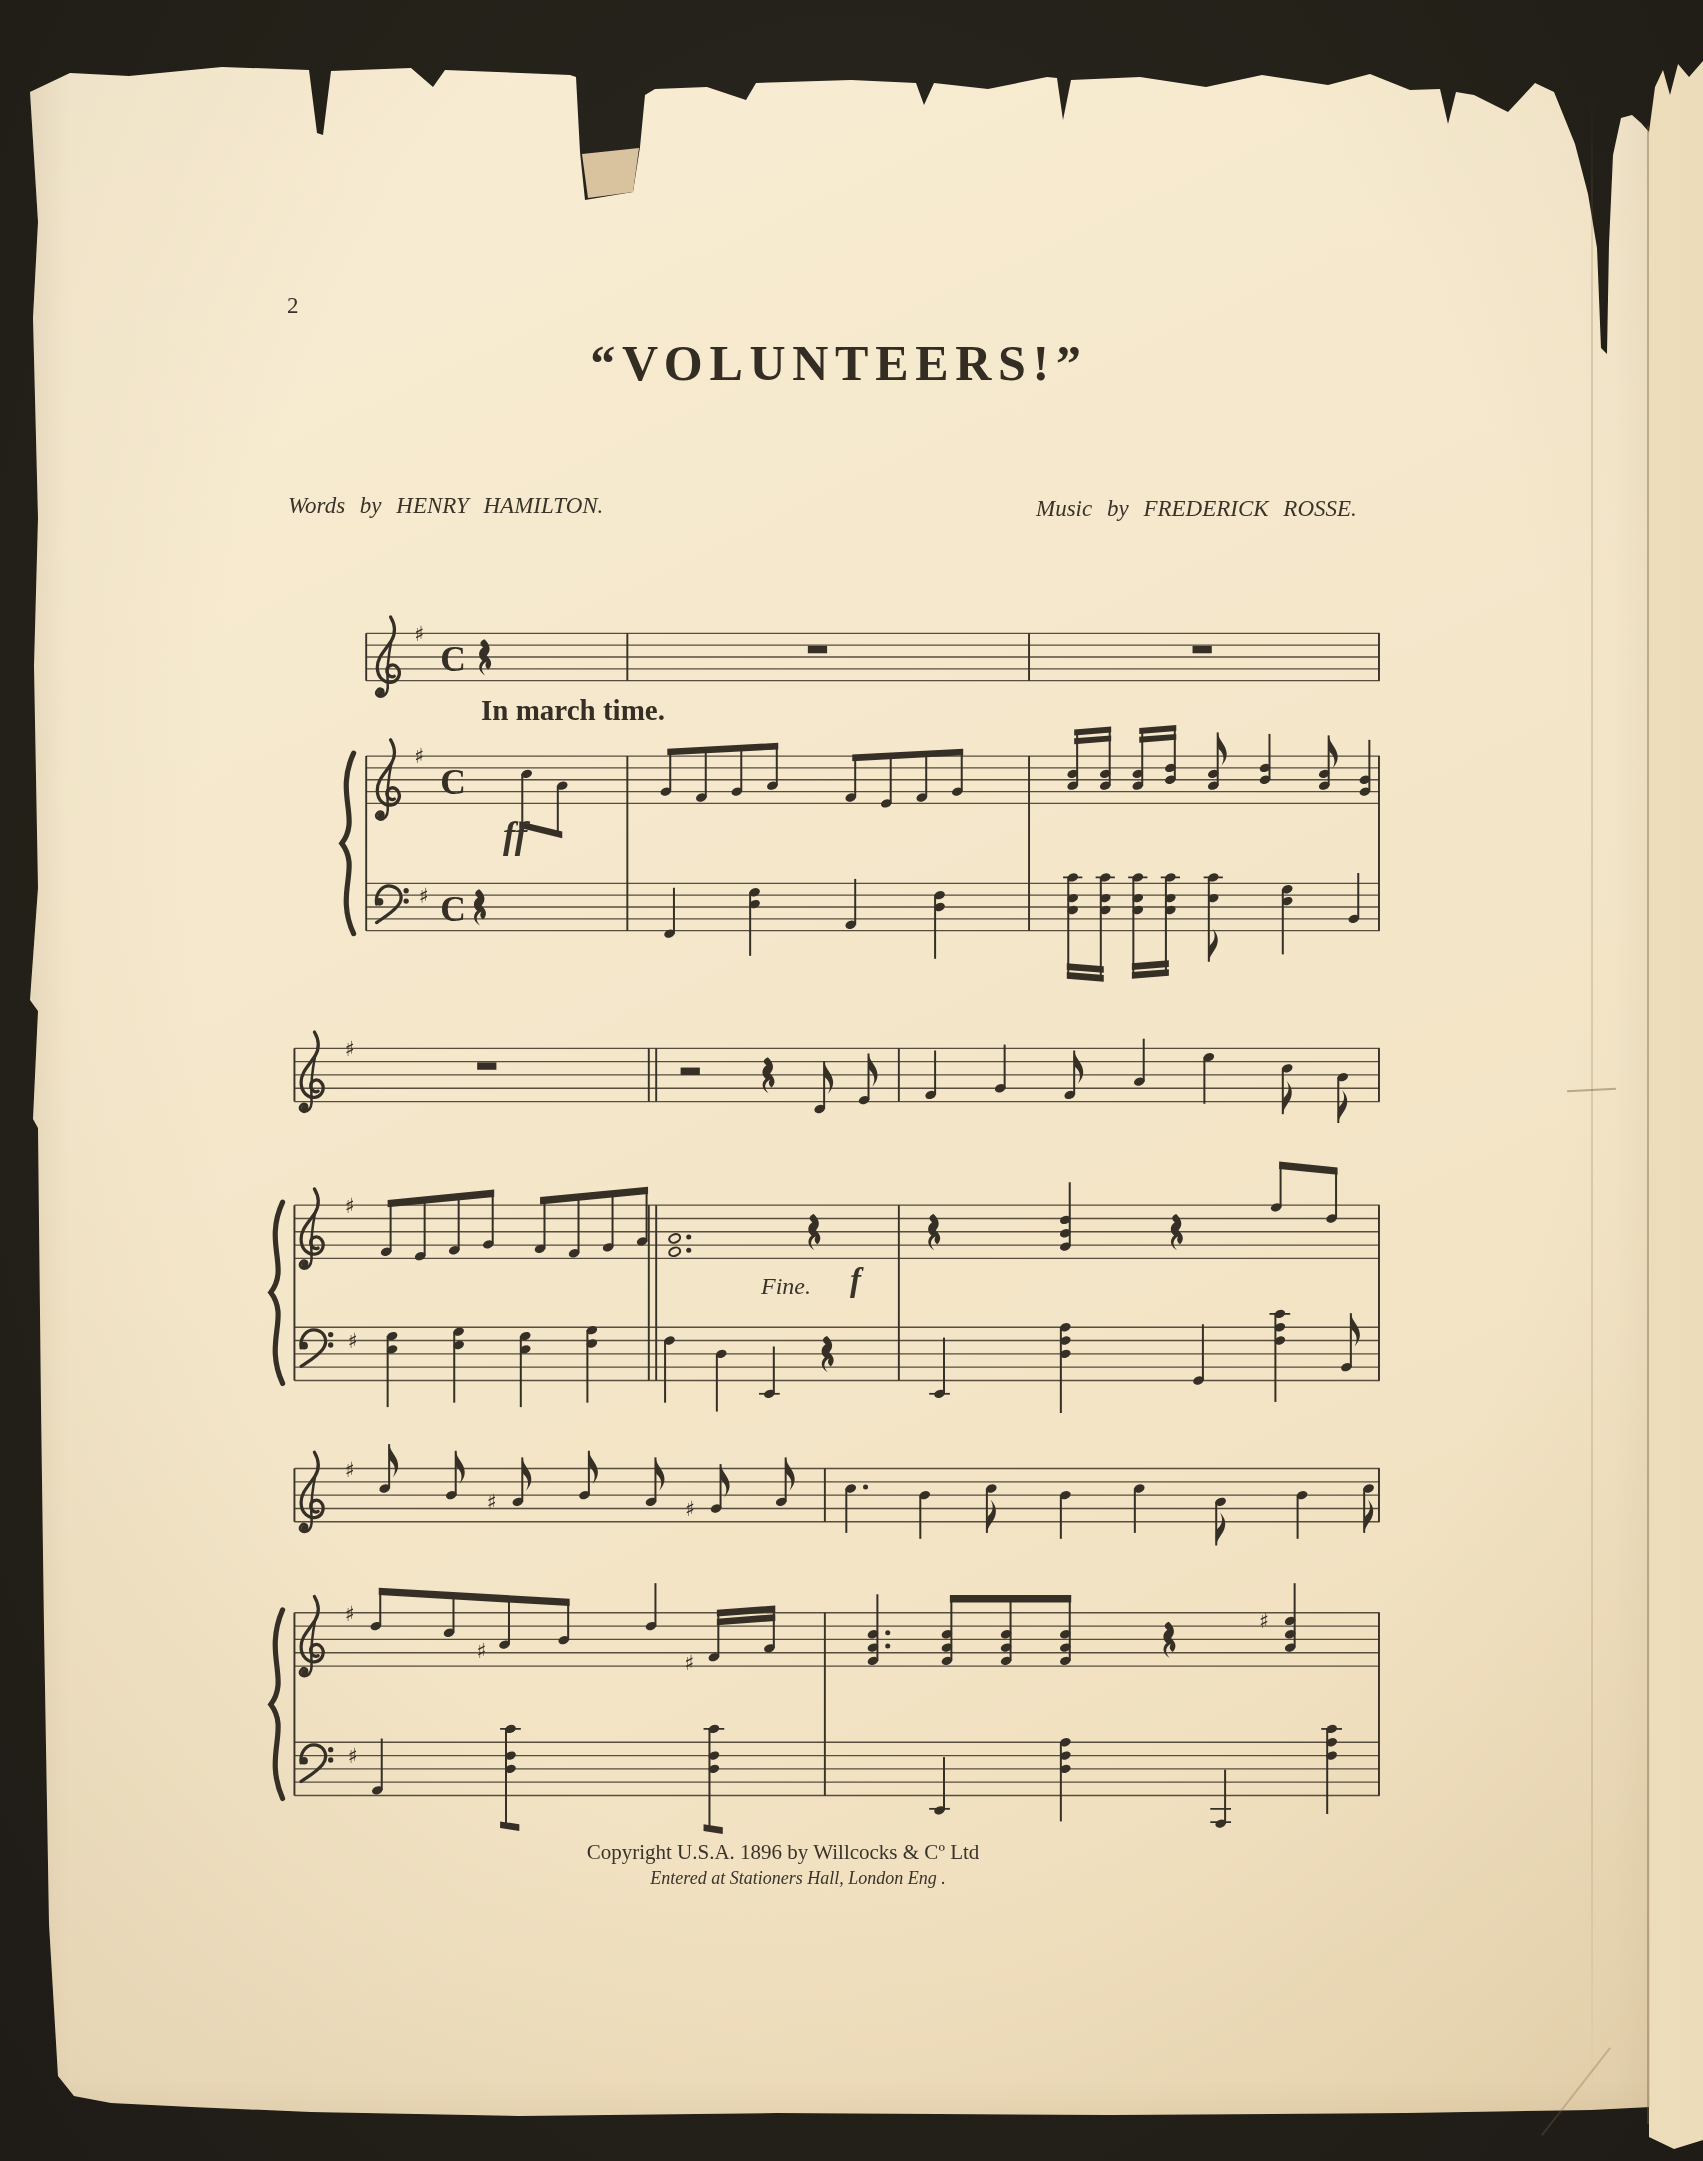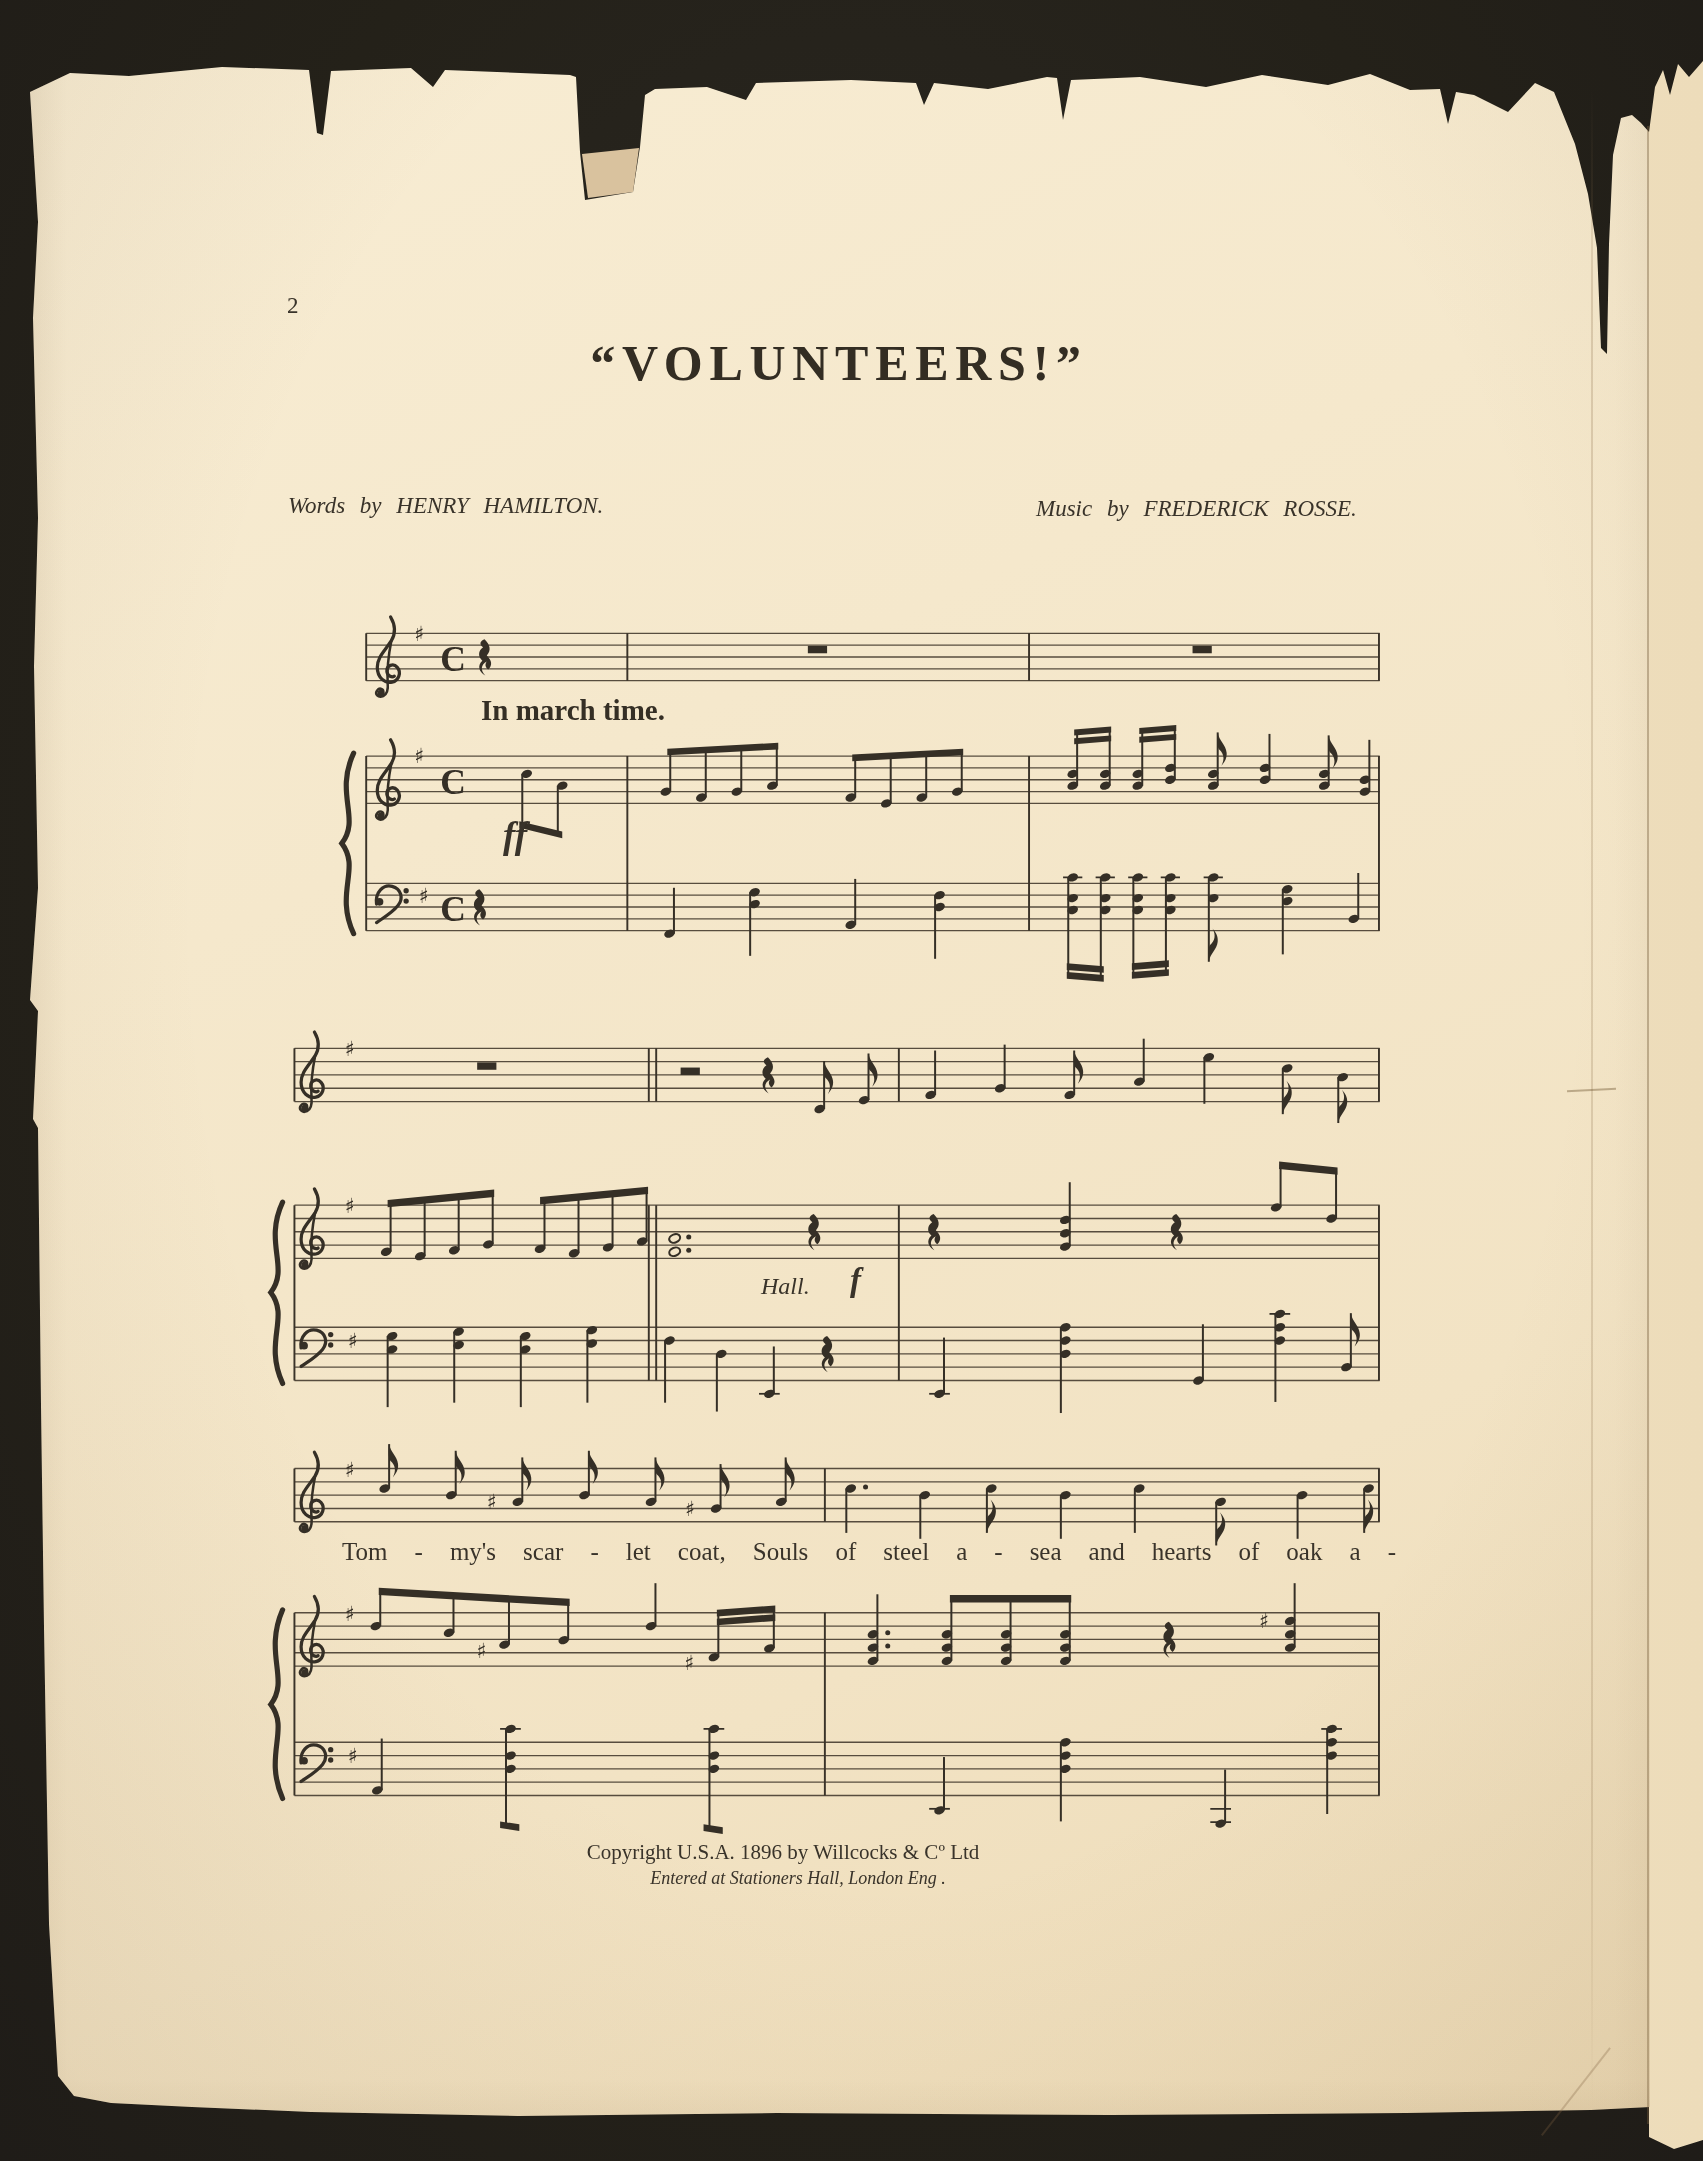--- a/index.html
+++ b/index.html
@@ -464,19 +464,18 @@
       </g>
     </g>
   </svg>
 
   <div class="txt" id="page-number">2</div>
   <div class="txt" id="title">“VOLUNTEERS!”</div>
   <div class="txt" id="words-credit">Words by HENRY HAMILTON.</div>
   <div class="txt" id="music-credit">Music by FREDERICK ROSSE.</div>
   <div class="txt" id="tempo-marking">In march time.</div>
   <div class="txt" id="dynamic-ff">ff</div>
-  <div class="txt" id="fine-marking">Hall.</div>
+  <div class="txt" id="fine-marking">Fine.</div>
   <div class="txt" id="dynamic-f">f</div>
-  <div class="lyrics" id="lyrics-line-2">Tom - my's scar - let coat, Souls of steel a - sea and hearts of oak a -</div>
   <div class="txt" id="copyright-line-1">Copyright U.S.A. 1896 by Willcocks &amp; Cº Ltd</div>
   <div class="txt" id="copyright-line-2">Entered at Stationers Hall, London Eng .</div>
 </div>
 
 
 </body></html>

